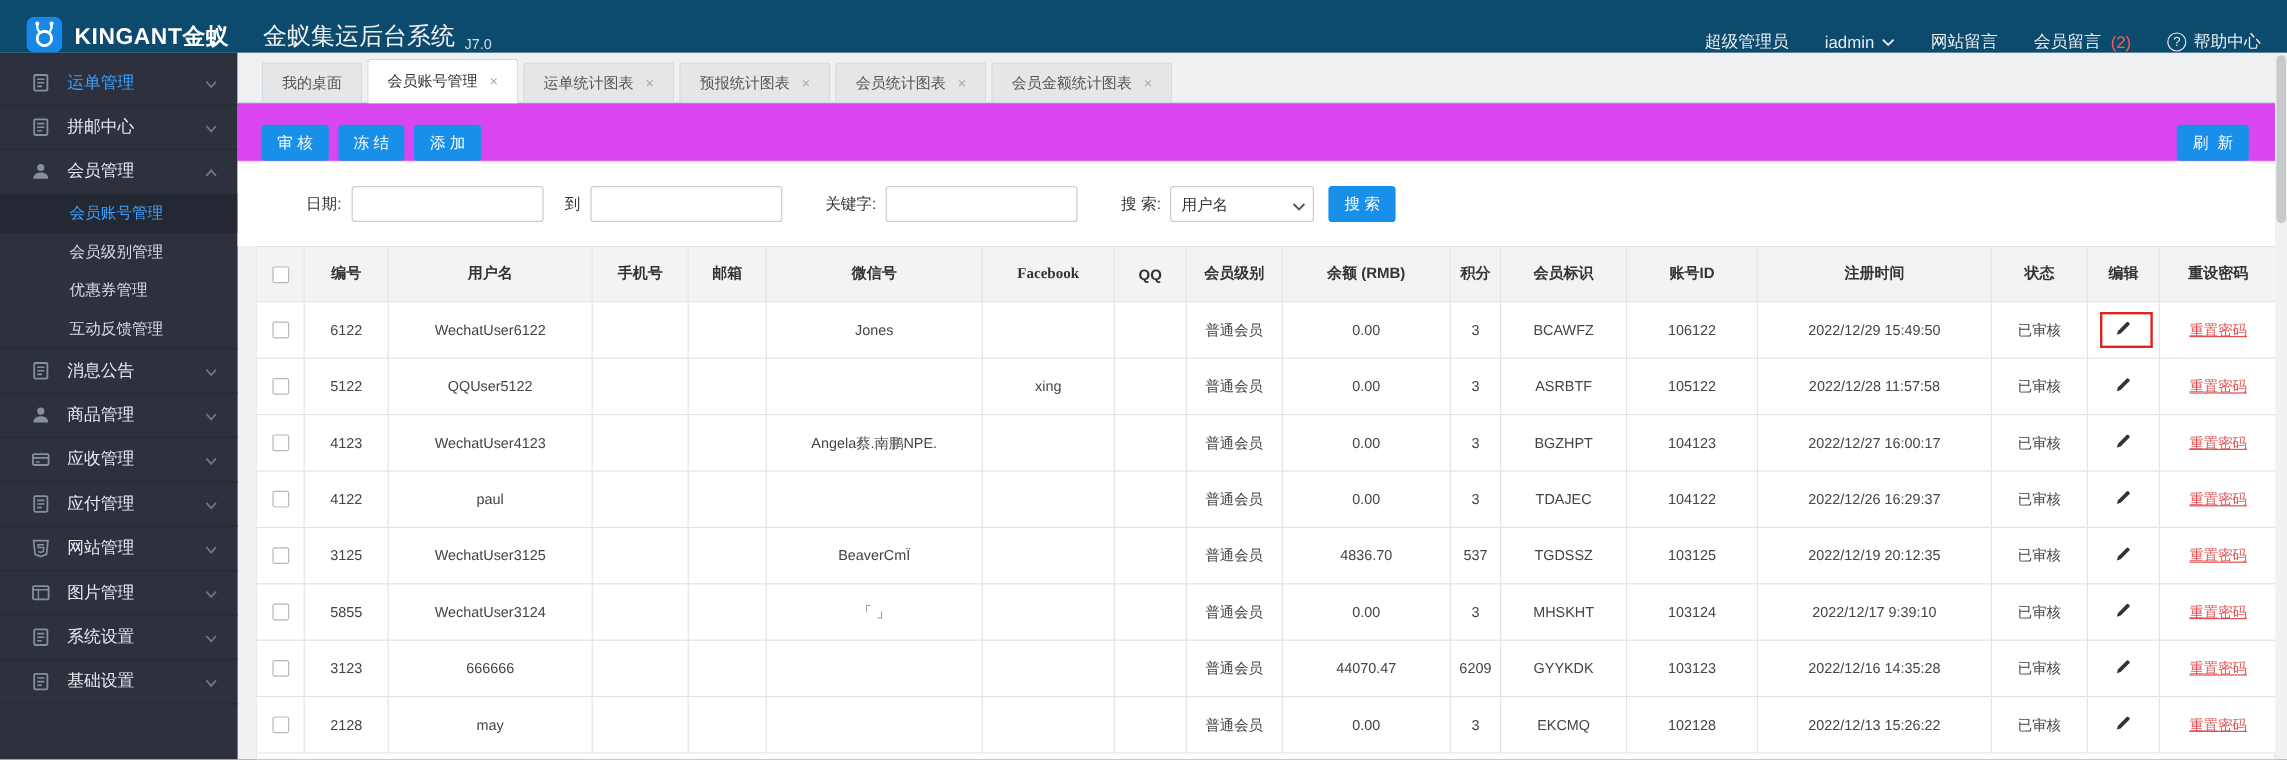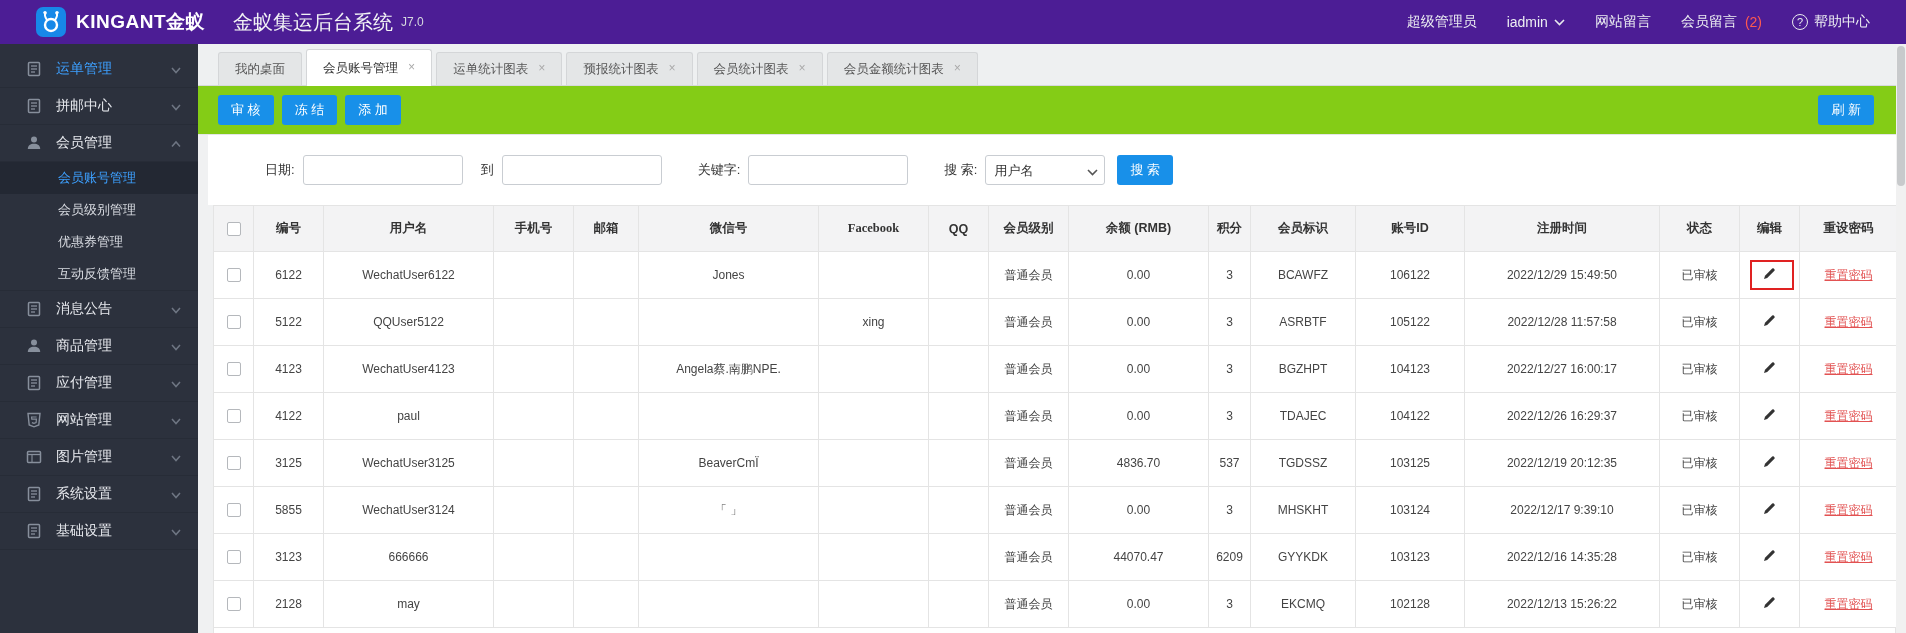--- a/index.html
+++ b/index.html
@@ -1,22 +1,22 @@
 <!DOCTYPE html>
 <html><head>
 <meta charset="utf-8">
 <style>
   * { margin:0; padding:0; box-sizing:border-box; }
   html,body { background:#888; }
   body { font-family:"Liberation Sans","DejaVu Sans",sans-serif; }
   .app { position:relative; width:1906px; height:633px; overflow:hidden; background:#f0f1f2; }
 
   
-  .topbar { position:absolute; left:0; top:0; width:1906px; height:44px; background:#4c1d95;
-            display:flex; align-items:center; padding:0 36px; color:#eceef2; }
+  .topbar { position:absolute; left:0; top:0; width:1906px; height:44px; background:#0c4a6e;
+            display:flex; align-items:flex-end; padding:0 22px; color:#eceef2; }
   .logo { width:30px; height:30px; flex:0 0 30px; }
   .brand { margin-left:10px; font-size:19px; font-weight:bold; letter-spacing:.5px; color:#fff; }
   .apptitle { margin-left:28px; font-size:20px; color:#f2f3f5; }
   .version { margin-left:8px; font-size:12px; color:#d6d9df; }
   .top-right { margin-left:auto; display:flex; align-items:center; gap:30px; font-size:14px; }
   .top-item { display:flex; align-items:center; gap:6px; cursor:pointer; }
   .badge-count { color:#ff5a50; margin-left:2px; }
   .help-icon { display:inline-flex; width:16px; height:16px; border:1.5px solid #e8eaee; border-radius:50%;
                align-items:center; justify-content:center; font-size:11px; color:#e8eaee; }
   .caret-down svg { display:block; }
@@ -28,36 +28,36 @@
   .side-item .ico { width:16px; height:16px; margin-right:14px; flex:0 0 16px; opacity:.85; }
   .side-item .lbl { flex:1; }
   .side-item .chev { width:12px; height:12px; opacity:.7; }
   .side-item.hl { color:#3da0ff; }
   .submenu { list-style:none; border-bottom:1px solid #272c37; }
   .sub-item { height:32px; line-height:32px; padding-left:58px; font-size:13px; color:#d8dbe1; cursor:pointer; }
   .sub-item.active { background:#232833; color:#3da0ff; }
 
   
   .tabbar { position:absolute; left:198px; top:44px; width:1698px; height:42px; background:#eef0f1;
-            display:flex; align-items:flex-end; padding-left:20px; border-bottom:1px solid #d7d9db;font-family:Liberation Mono, monospace; }
+            display:flex; align-items:flex-end; padding-left:20px; border-bottom:1px solid #d7d9db; }
   .tab { display:flex; align-items:center; height:33px; padding:0 16px; margin-right:4px;
          background:#e4e6e7; border:1px solid #d4d6d8; border-bottom:none; border-radius:3px 3px 0 0;
          font-size:12.5px; color:#555; cursor:pointer; white-space:nowrap; }
   .tab.active { background:#fff; height:37px; color:#333; position:relative; z-index:2; margin-bottom:-1px; }
   .tab .close { margin-left:10px; color:#a9a9a9; font-size:12px; }
 
   
-  .toolbar { position:absolute; left:198px; top:86px; width:1698px; height:49px; background:#84cc16;
-             border-bottom:1px solid #e3e5e7; display:flex; align-items:center; padding:0 22px 0 20px; }
+  .toolbar { position:absolute; left:198px; top:86px; width:1698px; height:49px; background:#d946ef;
+             border-bottom:1px solid #e3e5e7; display:flex; align-items:flex-end; padding:0 22px 0 20px; }
   .btn { background:#1890e9; color:#fff; border:none; border-radius:3px; height:30px; padding:0 13px;
          font-size:13px; margin-right:8px; cursor:pointer; font-family:inherit; white-space:nowrap; }
-  .btn.refresh { margin:0 0 0 auto; }
-
-  
-  .searchbar { position:absolute; left:208px; top:135px; width:1698px; height:70px; background:#fff;
+  .btn.refresh { margin:0 0 0 auto;font-family:Liberation Mono, monospace; }
+
+  
+  .searchbar { position:absolute; left:198px; top:135px; width:1698px; height:70px; background:#fff;
                display:flex; align-items:center; padding-left:57px; font-size:13px; color:#333; }
   .searchbar label { margin-right:8px; white-space:nowrap; }
   .searchbar .tolabel { margin:0 8px; }
   .txt { width:160px; height:30px; border:1px solid #c9cdd2; border-radius:3px; margin-right:10px;
          padding:0 8px; font-size:13px; font-family:inherit; color:#333; }
   .selectwrap { position:relative; margin-right:12px; }
   .selectwrap select { appearance:none; -webkit-appearance:none; width:120px; height:30px;
          border:1px solid #c9cdd2; border-radius:3px; background:#fff; padding:0 24px 0 8px;
          font-size:13px; font-family:inherit; color:#333; }
   .selectwrap .chev { position:absolute; right:7px; top:9px; pointer-events:none; }
@@ -179,20 +179,31 @@
             <circle cx="8" cy="4.6" r="3" fill="#98a0ad"></circle>
             <path d="M1.8 14 C1.8 10.5 4.5 8.8 8 8.8 C11.5 8.8 14.2 10.5 14.2 14 Z" fill="#98a0ad"></path>
           </svg></span>
         <span class="lbl">商品管理</span>
         <span class="chev"><svg width="12" height="12" viewBox="0 0 12 12">
             <polyline points="2,4 6,8.5 10,4" fill="none" stroke="#8b93a1" stroke-width="1.5"></polyline>
           </svg></span>
       </div>
       <div class="side-item">
         <span class="ico"><svg width="16" height="16" viewBox="0 0 16 16">
+            <rect x="1.5" y="3.5" width="13" height="9" rx="1" fill="none" stroke="#98a0ad" stroke-width="1.5"></rect>
+            <line x1="1.5" y1="6.5" x2="14.5" y2="6.5" stroke="#98a0ad" stroke-width="1.5"></line>
+            <line x1="4" y1="10" x2="7" y2="10" stroke="#98a0ad" stroke-width="1.2"></line>
+          </svg></span>
+        <span class="lbl">应收管理</span>
+        <span class="chev"><svg width="12" height="12" viewBox="0 0 12 12">
+            <polyline points="2,4 6,8.5 10,4" fill="none" stroke="#8b93a1" stroke-width="1.5"></polyline>
+          </svg></span>
+      </div>
+      <div class="side-item">
+        <span class="ico"><svg width="16" height="16" viewBox="0 0 16 16">
             <rect x="2.5" y="1.5" width="11" height="13" rx="1" fill="none" stroke="#98a0ad" stroke-width="1.5"></rect>
             <line x1="5" y1="5" x2="11" y2="5" stroke="#98a0ad" stroke-width="1.3"></line>
             <line x1="5" y1="8" x2="11" y2="8" stroke="#98a0ad" stroke-width="1.3"></line>
             <line x1="5" y1="11" x2="9" y2="11" stroke="#98a0ad" stroke-width="1.3"></line>
           </svg></span>
         <span class="lbl">应付管理</span>
         <span class="chev"><svg width="12" height="12" viewBox="0 0 12 12">
             <polyline points="2,4 6,8.5 10,4" fill="none" stroke="#8b93a1" stroke-width="1.5"></polyline>
           </svg></span>
       </div>

